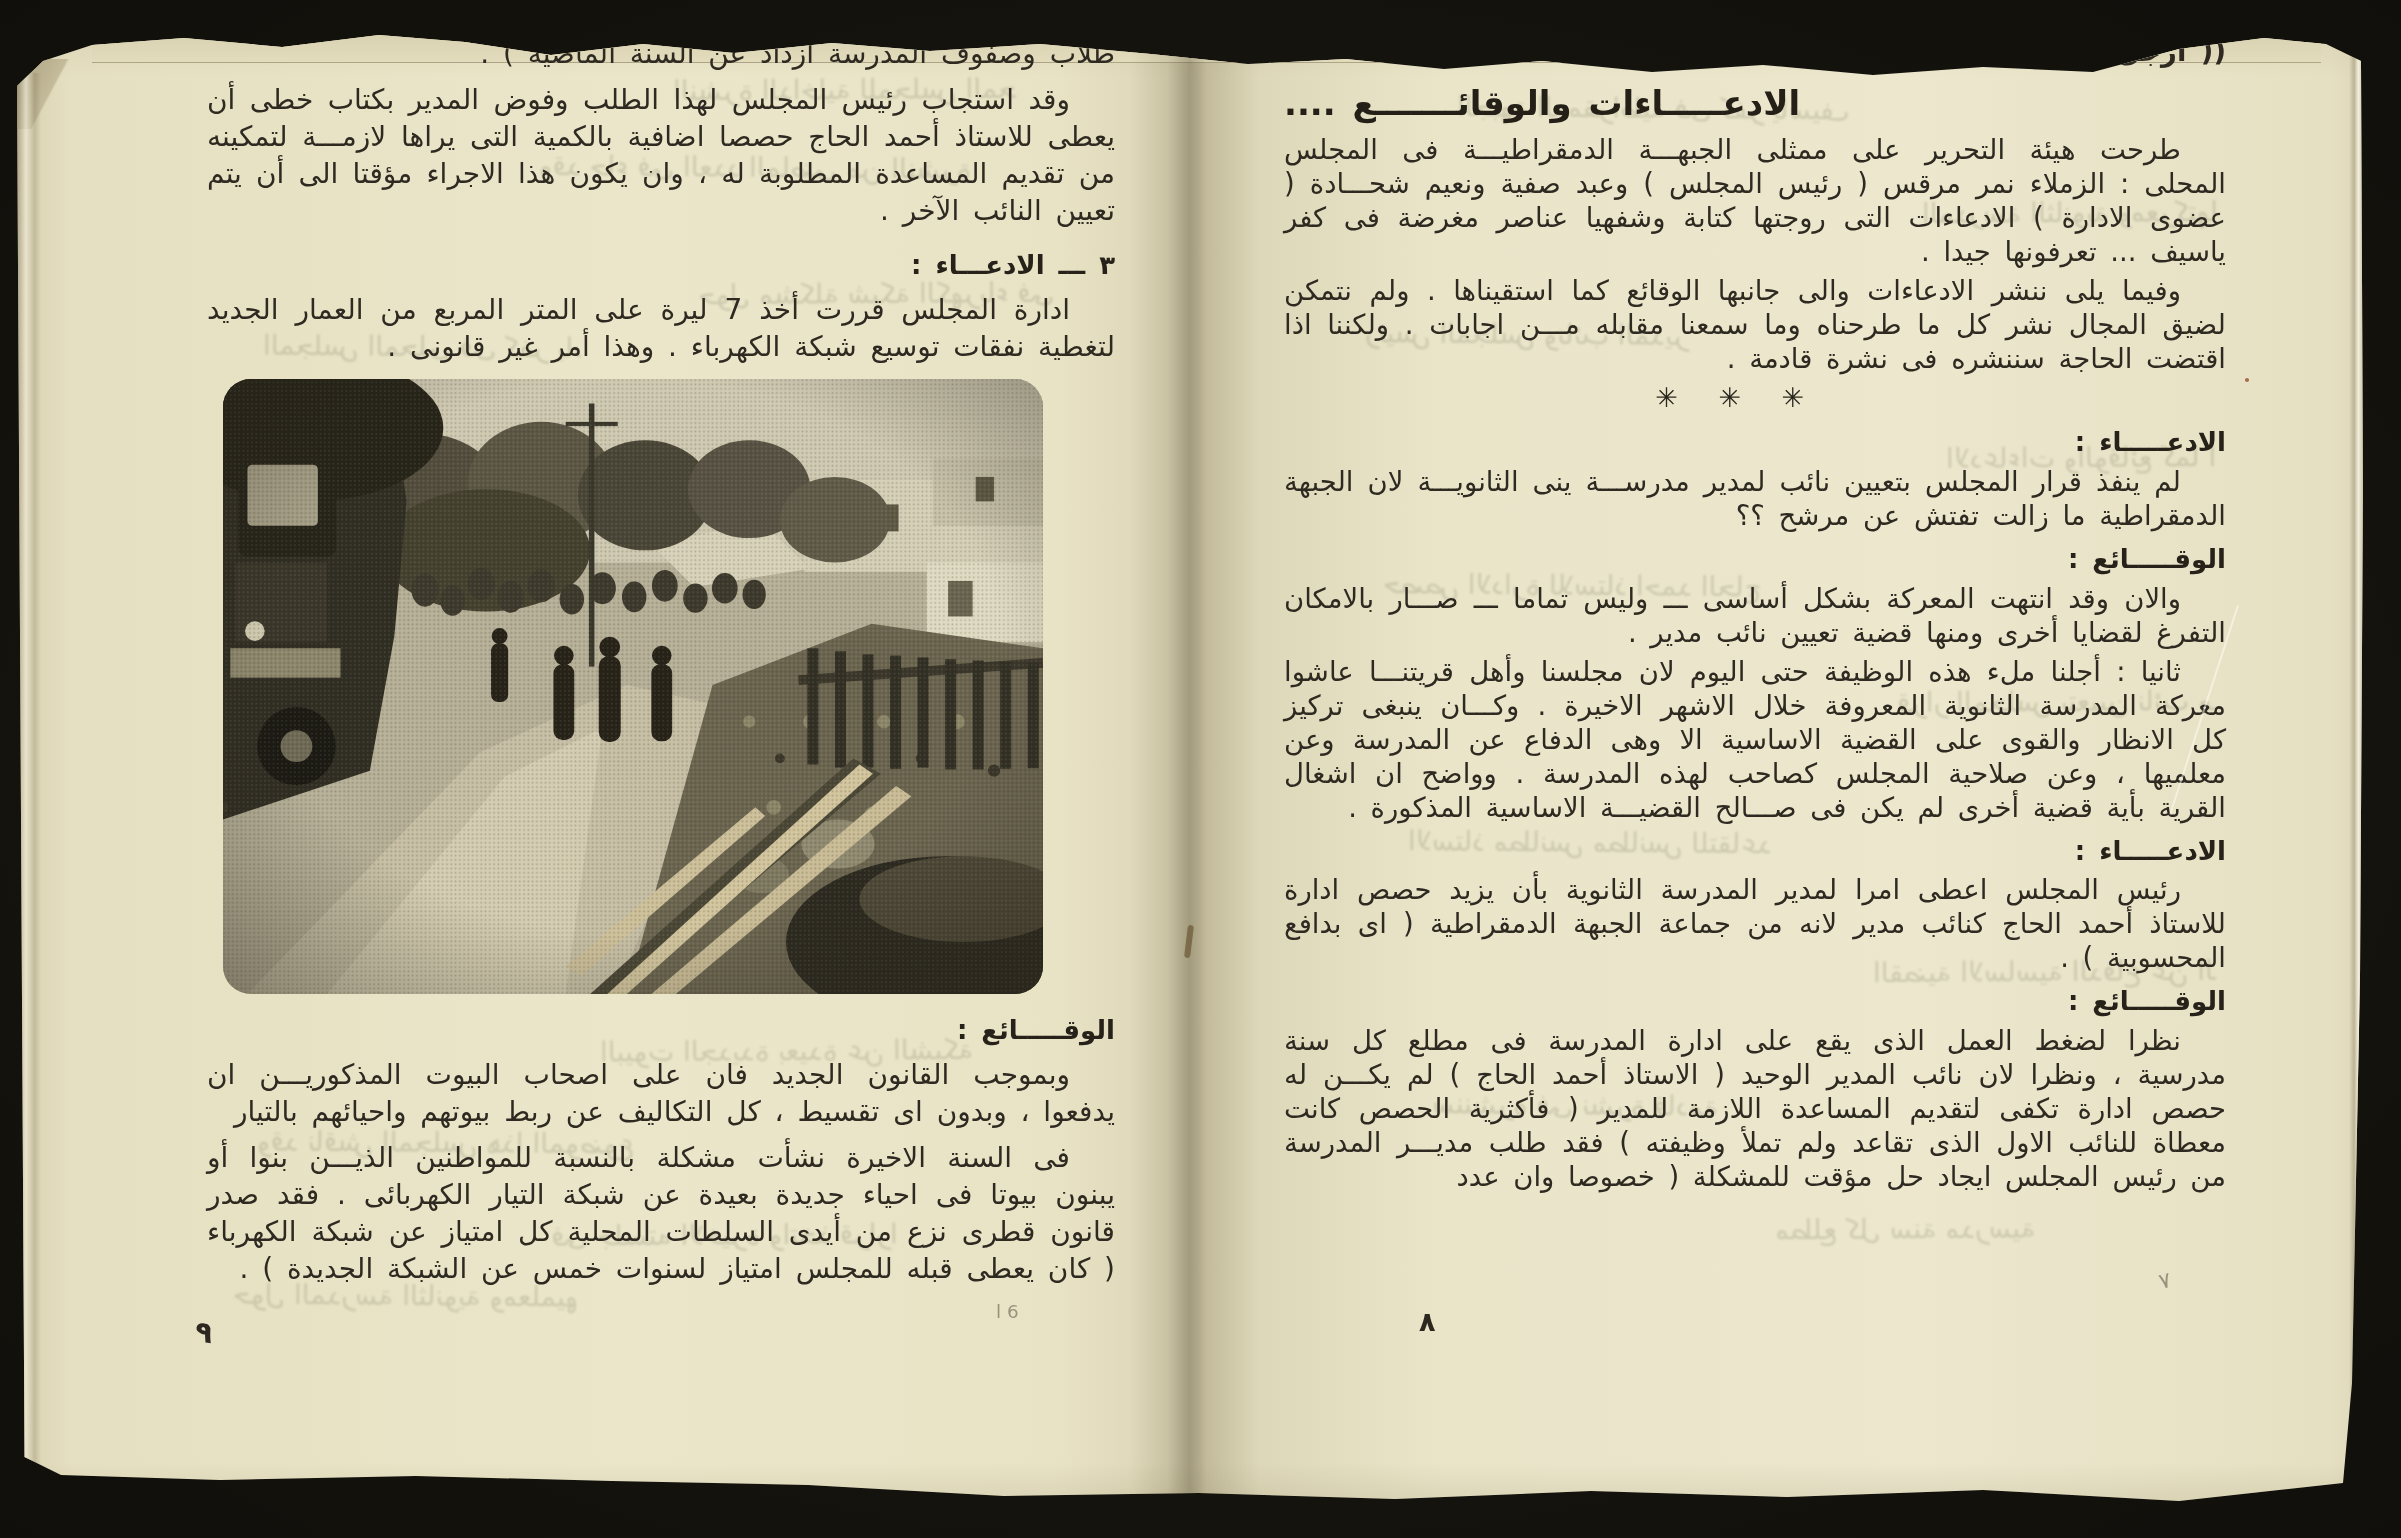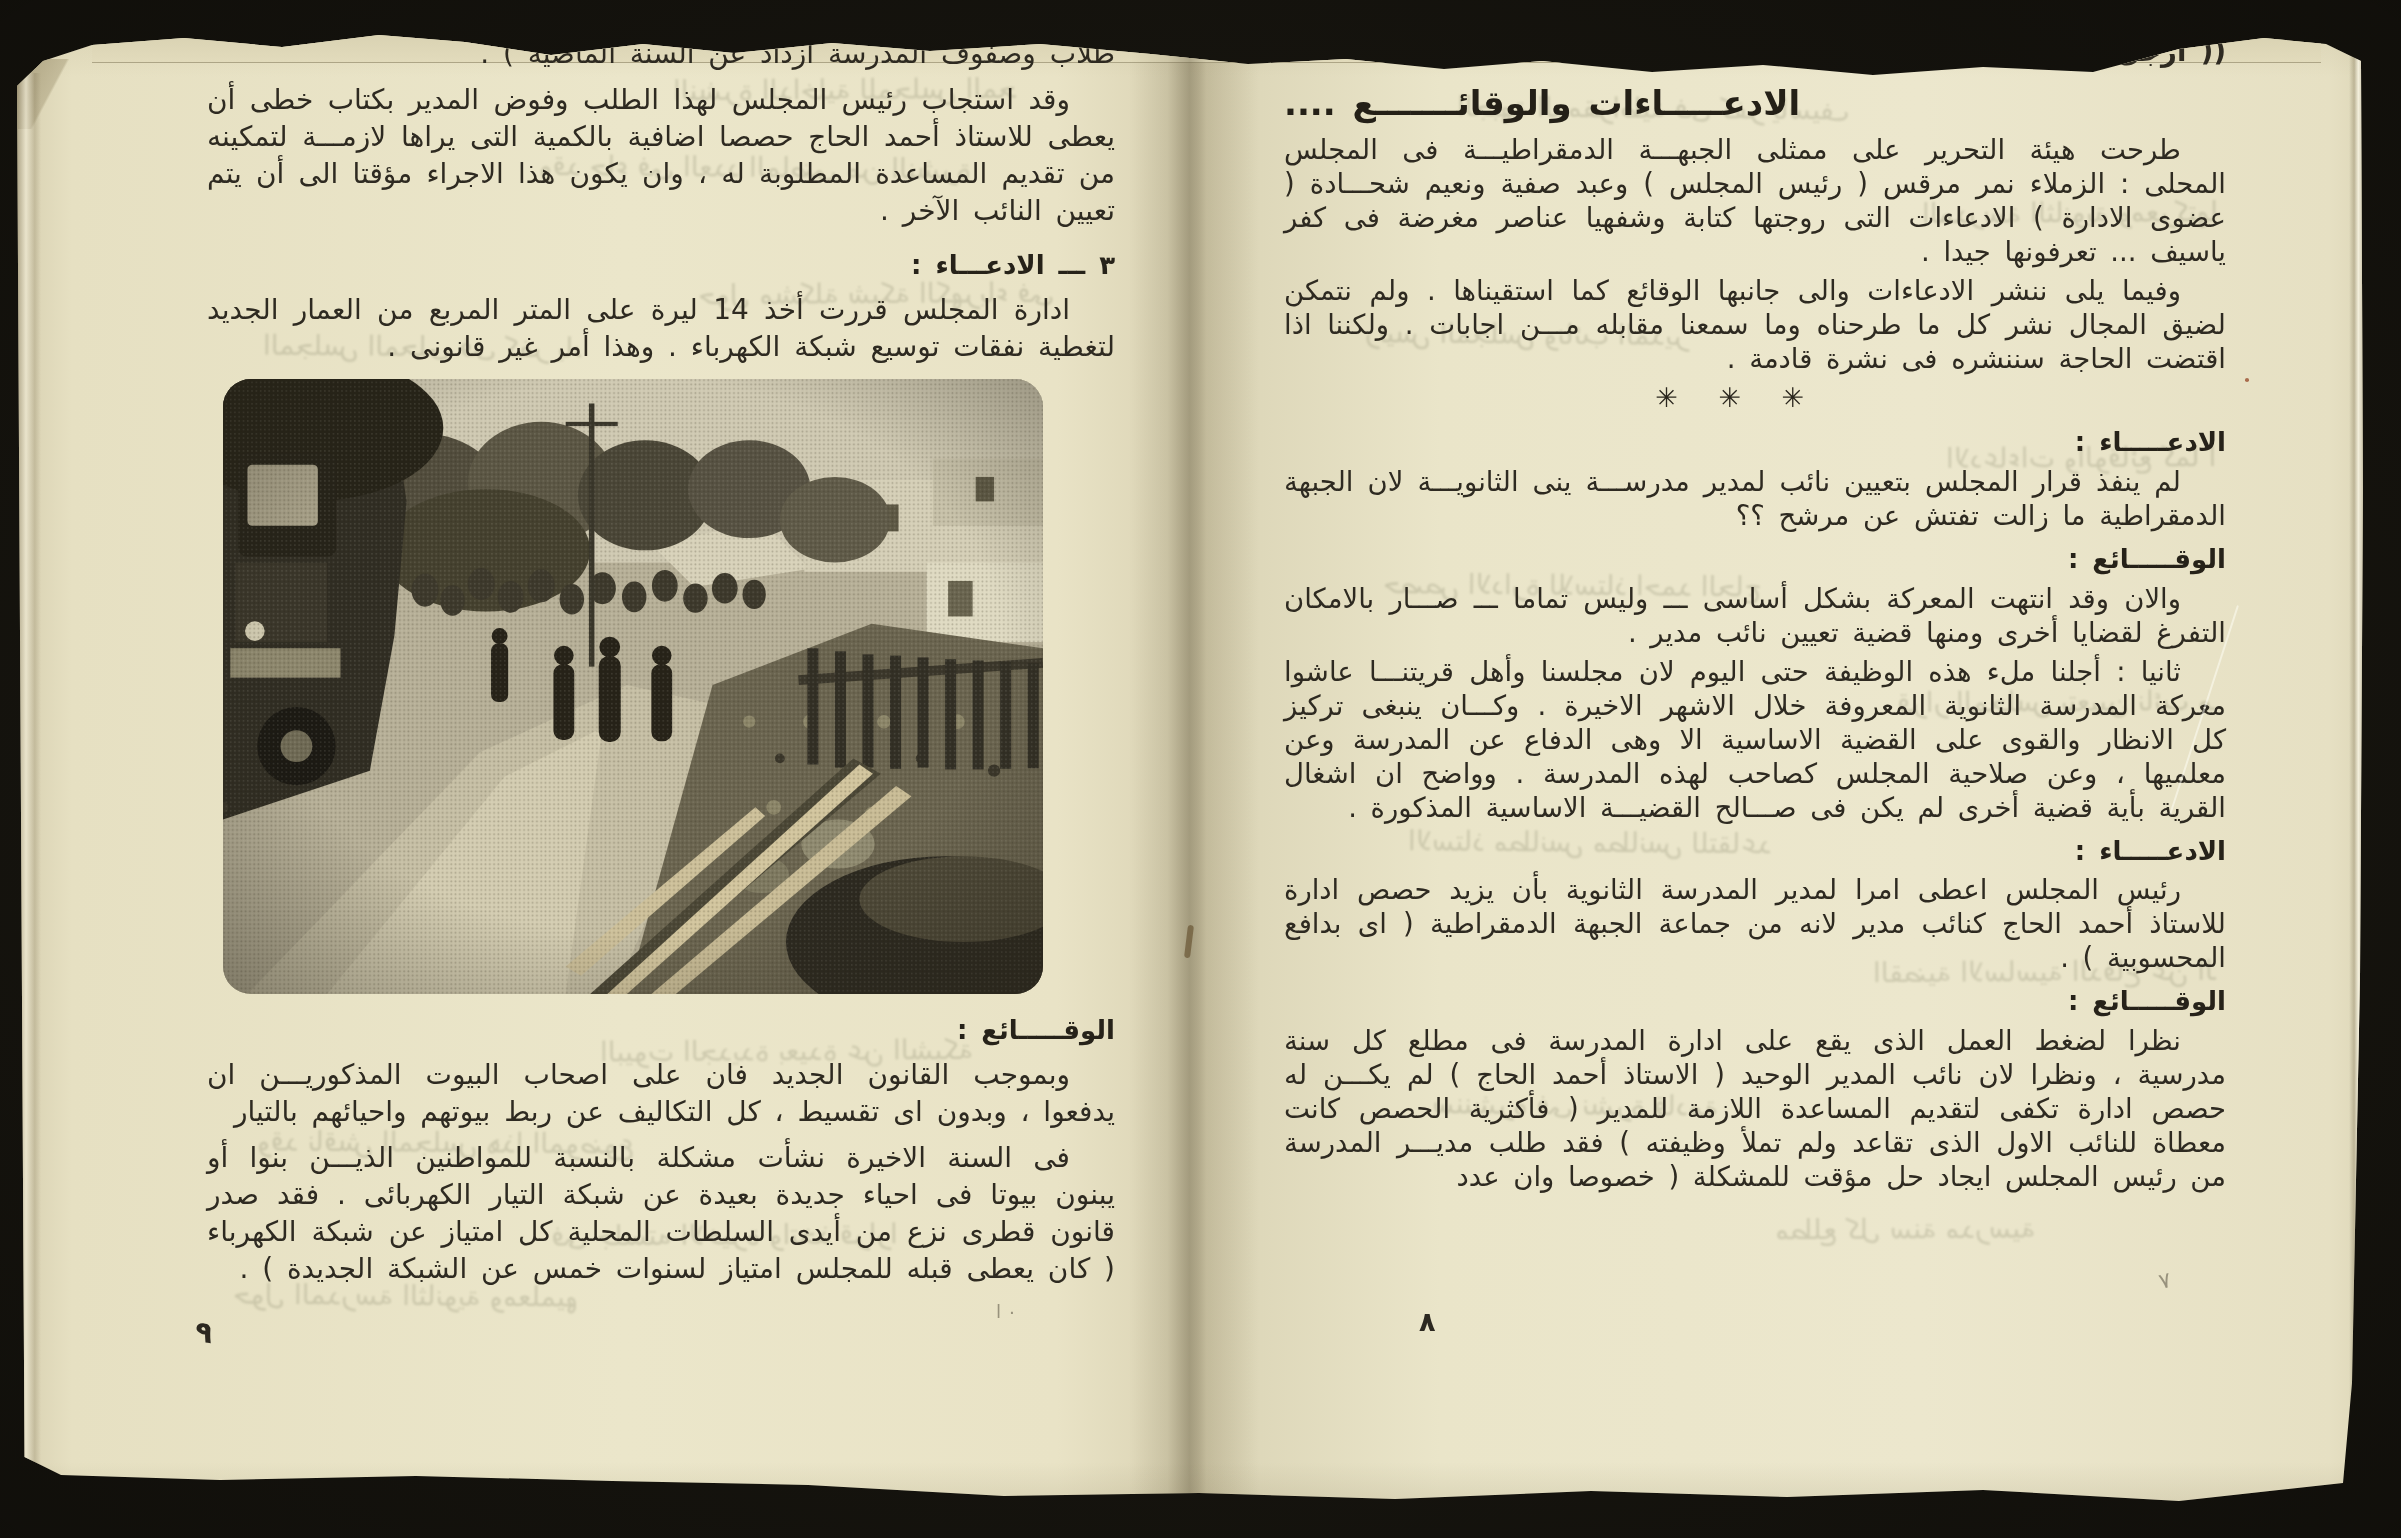--- a/index.html
+++ b/index.html
@@ -114,21 +114,21 @@
   <div class="ghost g13">قرار المجلس بتعيين نائب مدير</div>
   <div class="ghost g14">الاستاذ مطانس مطانس للتقاعد</div>
   <div class="ghost g15">القضية الاساسية الدفاع عن المدرسة</div>
   <div class="ghost g16">سننشره فى نشرة قادمة</div>
   <div class="ghost g17">مطلع كل سنة مدرسية</div>
 
   <div class="col col-left" dir="rtl">
     <p class="para">طلاب وصفوف المدرسة ازداد عن السنة الماضية ) .</p>
     <p class="para indent">وقد استجاب رئيس المجلس لهذا الطلب وفوض المدير بكتاب خطى أن يعطى للاستاذ أحمد الحاج حصصا اضافية بالكمية التى يراها لازمـــة لتمكينه من تقديم المساعدة المطلوبة له ، وان يكون هذا الاجراء مؤقتا الى أن يتم تعيين النائب الآخر .</p>
     <h3 class="h-sec">٣ ـــ الادعـــاء :</h3>
-    <p class="para indent">ادارة المجلس قررت أخذ 14 ليرة على المتر المربع من العمار الجديد لتغطية نفقات توسيع شبكة الكهرباء . وهذا أمر غير قانونى .</p>
+    <p class="para indent">ادارة المجلس قررت أخذ 7 ليرة على المتر المربع من العمار الجديد لتغطية نفقات توسيع شبكة الكهرباء . وهذا أمر غير قانونى .</p>
 
     <figure class="photo" aria-label="صورة مطبوعة بالشبكة النقطية لشارع قروي : شاحنة على اليسار ، جمع من الناس ، اخشاب طويلة وركام حجارة وسياج على اليمين">
       <svg viewBox="0 0 1340 1005" preserveAspectRatio="none">
         <defs>
           <pattern id="ht" width="7" height="7" patternUnits="userSpaceOnUse">
             <circle cx="2" cy="2" r="1.5" fill="#24210f" opacity="0.22"></circle>
             <circle cx="5.5" cy="5.5" r="1.2" fill="#f0ead2" opacity="0.16"></circle>
           </pattern>
           <radialGradient id="vig" cx="50%" cy="45%" r="75%">
             <stop offset="60%" stop-color="#282418" stop-opacity="0"></stop>
@@ -245,21 +245,21 @@
     <p class="para indent">والان وقد انتهت المعركة بشكل أساسى ـــ وليس تماما ـــ صـــار بالامكان التفرغ لقضايا أخرى ومنها قضية تعيين نائب مدير .</p>
     <p class="para indent">ثانيا : أجلنا ملء هذه الوظيفة حتى اليوم لان مجلسنا وأهل قريتنـــا عاشوا معركة المدرسة الثانوية المعروفة خلال الاشهر الاخيرة . وكـــان ينبغى تركيز كل الانظار والقوى على القضية الاساسية الا وهى الدفاع عن المدرسة وعن معلميها ، وعن صلاحية المجلس كصاحب لهذه المدرسة . وواضح ان اشغال القرية بأية قضية أخرى لم يكن فى صـــالح القضيـــة الاساسية المذكورة .</p>
     <h3 class="h-sec">الادعـــــاء :</h3>
     <p class="para indent">رئيس المجلس اعطى امرا لمدير المدرسة الثانوية بأن يزيد حصص ادارة للاستاذ أحمد الحاج كنائب مدير لانه من جماعة الجبهة الدمقراطية ( اى بدافع المحسوبية ) .</p>
     <h3 class="h-sec">الوقـــــائع :</h3>
     <p class="para indent">نظرا لضغط العمل الذى يقع على ادارة المدرسة فى مطلع كل سنة مدرسية ، ونظرا لان نائب المدير الوحيد ( الاستاذ أحمد الحاج ) لم يكـــن له حصص ادارة تكفى لتقديم المساعدة اللازمة للمدير ( فأكثرية الحصص كانت معطاة للنائب الاول الذى تقاعد ولم تملأ وظيفته ) فقد طلب مديـــر المدرسة من رئيس المجلس ايجاد حل مؤقت للمشكلة ( خصوصا وان عدد</p>
   </div>
 
   <span class="pagenum pn-left">٩</span>
   <span class="pagenum pn-right">٨</span>
-  <span class="mark mark1">٠ ا</span>
+  <span class="mark mark1">6 ا</span>
   <span class="mark mark2">٧</span>
 
   <div class="staple"></div>
   <div class="scratch"></div>
   <div class="reddot"></div>
   <div class="edge-right"></div>
   <div class="edge-left"></div>
 </div>
 
 

